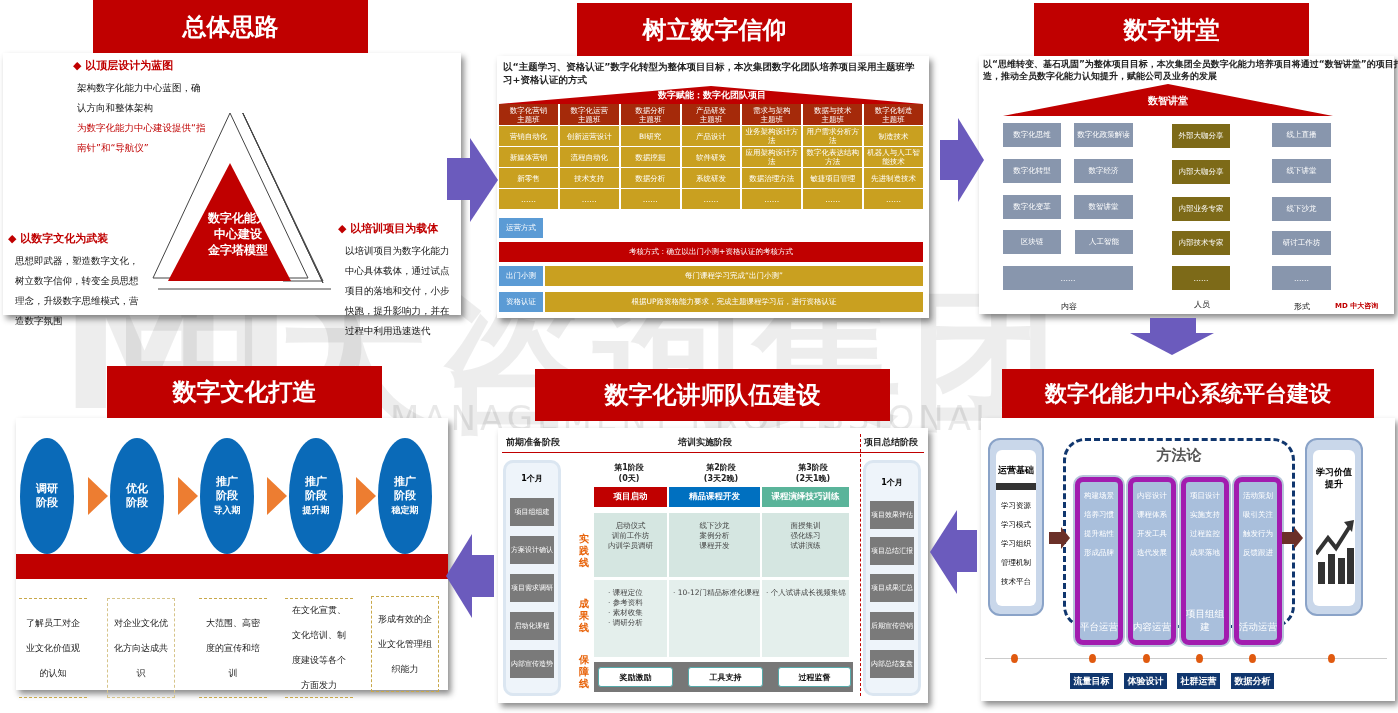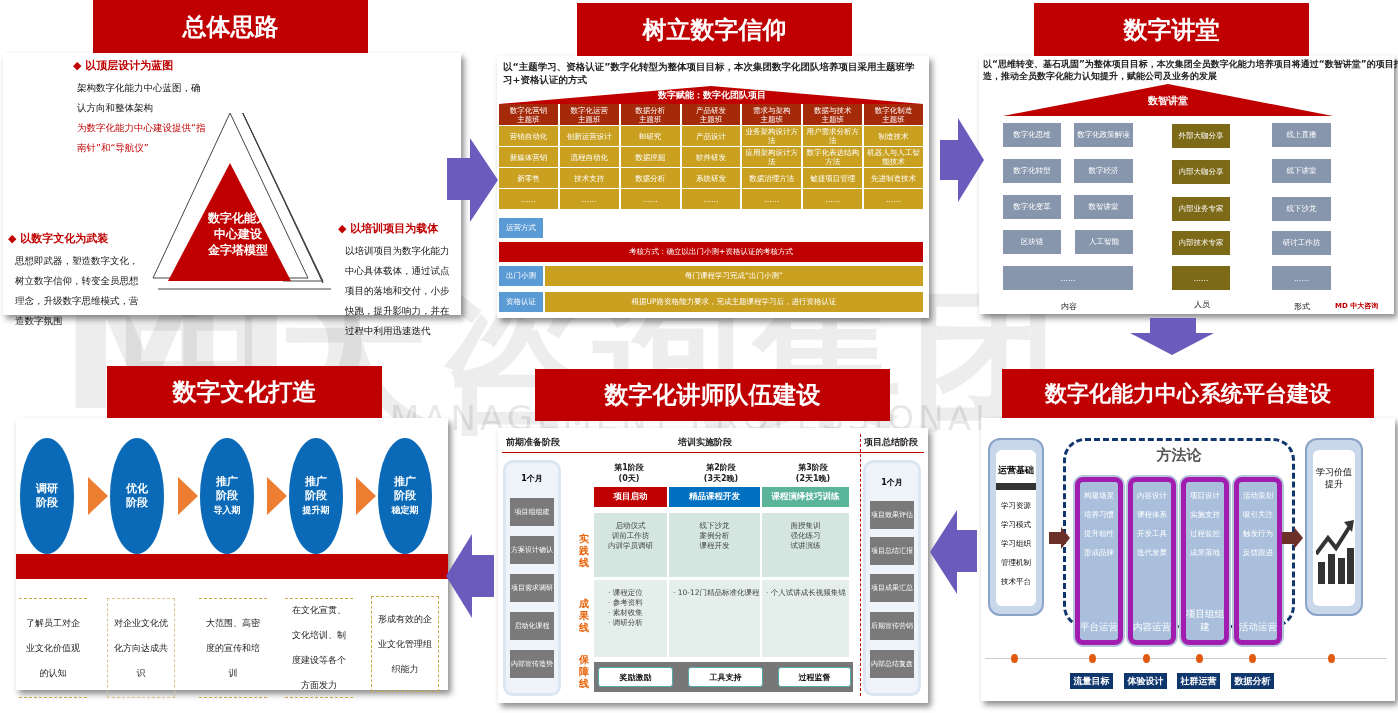--- a/index.html
+++ b/index.html
@@ -270,21 +270,21 @@
           <span class="it">触发行为</span>
           <span class="it">反馈跟进</span>
         </div>
         <div class="bt">活动运营</div>
       </div>
     </div>
   <div style="position:absolute;left:301px;top:114px;width:12px;height:12px;background:#6b3028"></div>
   <div class="arrow-r" style="left:313px;top:109px;border-top:11px solid transparent;border-bottom:11px solid transparent;border-left:9px solid #6b3028"></div>
   <div class="bub" style="left:324px;top:20px;width:58px;height:178px">
     <div class="bubin" style="left:6px;top:10px;width:42px;height:156px">
-      <div style="font-size:9px;font-weight:normal;text-align:center;margin-top:16px;line-height:12px;padding:0 3px">学习价值提升</div>
+      <div style="font-size:9px;font-weight:bold;text-align:center;margin-top:16px;line-height:12px;padding:0 3px">学习价值提升</div>
       <svg style="position:absolute;left:3px;top:70px" width="38" height="66">
         <rect x="2" y="42" width="7" height="22" fill="#333"></rect>
           <rect x="12" y="34" width="7" height="30" fill="#333"></rect>
           <rect x="22" y="38" width="7" height="26" fill="#333"></rect>
           <rect x="31" y="28" width="7" height="36" fill="#333"></rect>
         <polyline points="0,34 12,18 20,28 34,6" fill="none" stroke="#333" stroke-width="4"></polyline>
         <polygon points="28,2 38,0 36,12" fill="#333"></polygon>
       </svg>
     </div>
   </div>

